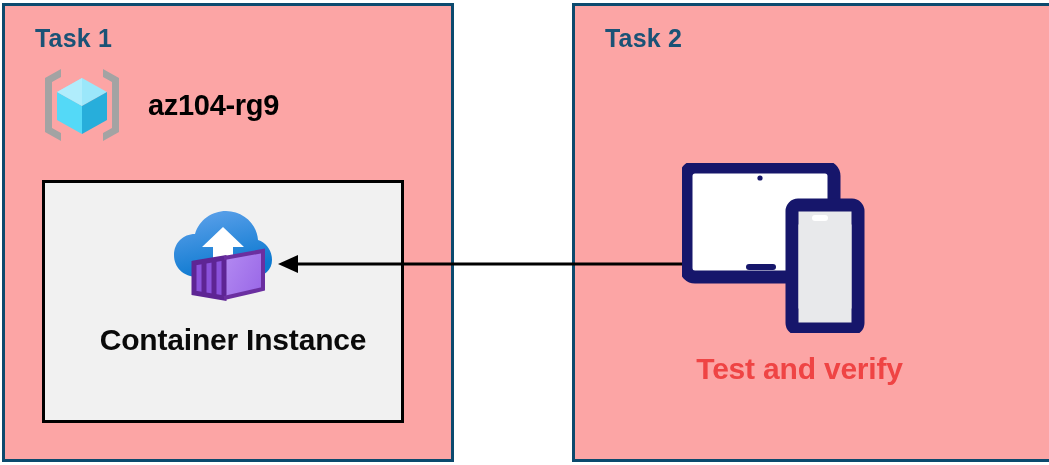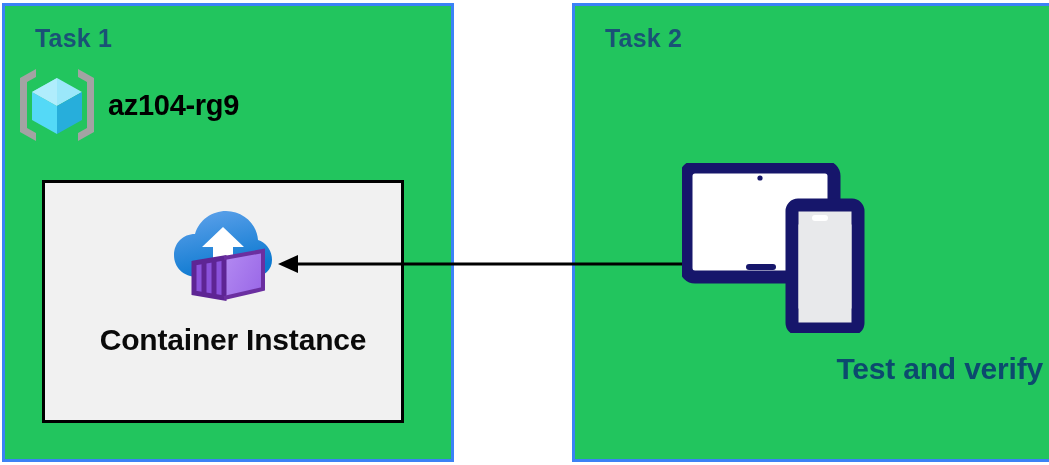--- a/index.html
+++ b/index.html
@@ -17,45 +17,45 @@
     width: 1049px;
     height: 465px;
     background: #ffffff;
     overflow: hidden;
   }
 
   
   .task-panel {
     position: absolute;
     box-sizing: border-box;
-    border: 3px solid #3b82f6;
-    background: #22c55e;
+    border: 3px solid #0c4a6e;
+    background: #fca5a5;
   }
   #task1-panel { left: 2px;   top: 3px;  width: 452px; height: 459px; }
   #task2-panel { left: 556px; top: 3px;  width: 487px; height: 459px; margin-left: 16px; }
 
   .task-title {
     position: absolute;
     font-size: 25px;
     font-weight: bold;
     color: #1A5276;
     letter-spacing: 0.2px;
     white-space: nowrap;
   }
   #task1-title { left: 30px; top: 18px; }
   #task2-title { left: 30px; top: 18px; }
 
   
   #rg-row {
     position: absolute;
-    left: 11px;
+    left: 36px;
     top: 60px;
     display: flex;
     align-items: center;
-    gap: 10px;
+    gap: 25px;
   }
   #rg-icon { width: 82px; height: 78px; display: block; }
   #rg-label {
     font-size: 29px;
     font-weight: bold;
     color: #000000;
     white-space: nowrap;
     letter-spacing: -0.3px;
   }
 
@@ -109,24 +109,24 @@
     top: 163px;
     width: 184px;
     height: 170px;
     display: block;
   }
   #verify-label {
     position: absolute;
     left: 556px;
     width: 487px;
     top: 352px;
-    text-align: right;
+    text-align: center;
     font-size: 30px;
     font-weight: bold;
-    color: #0c4a6e;
+    color: #ef4444;
     letter-spacing: -0.2px;
   }
 </style>
 </head>
 <body>
 
 <div id="canvas">
 
   
   <div id="task1-panel" class="task-panel">

